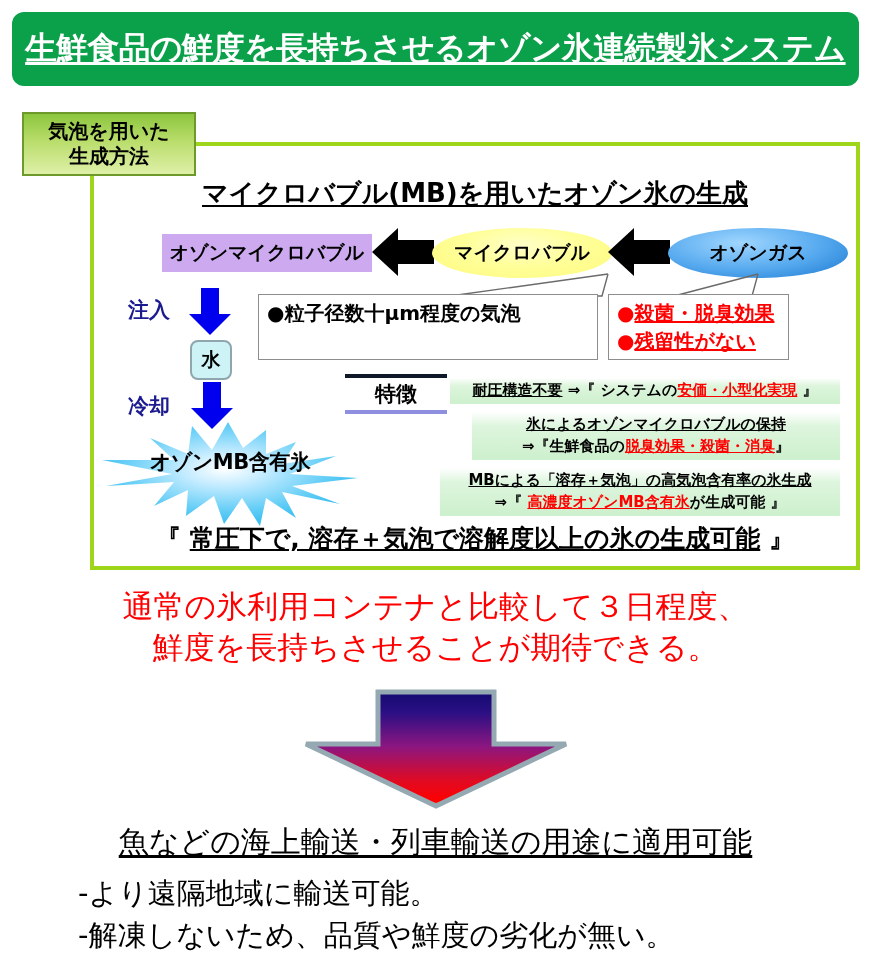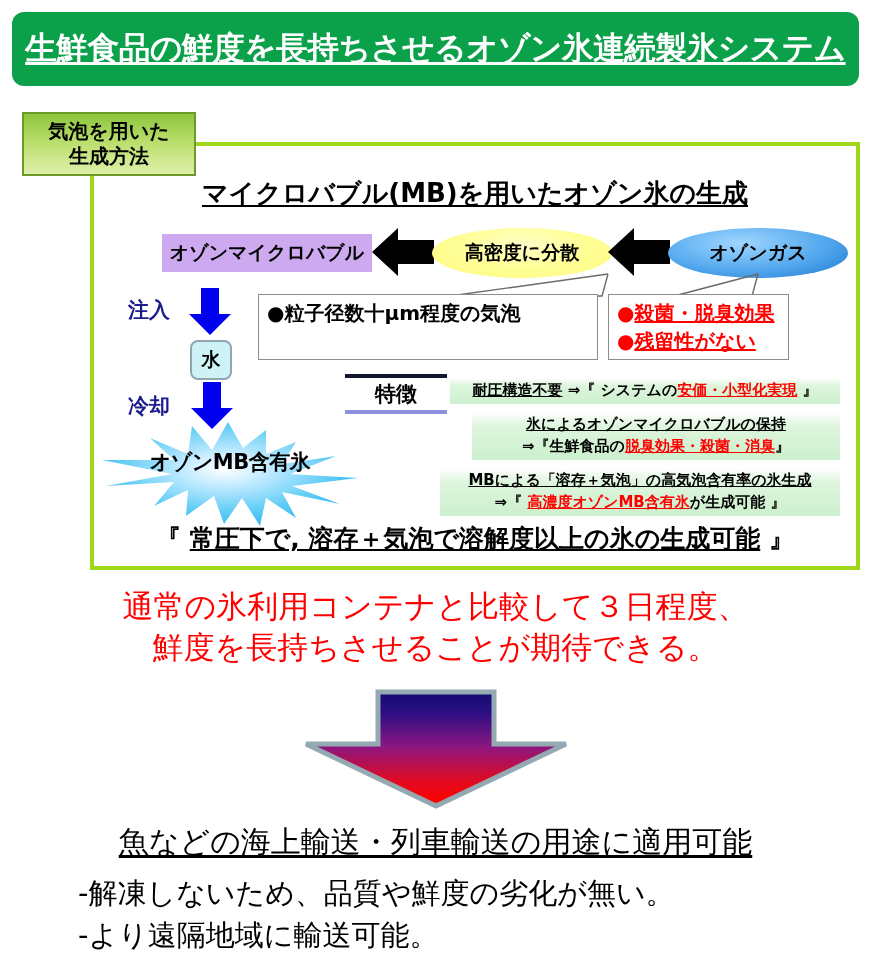--- a/index.html
+++ b/index.html
@@ -356,21 +356,21 @@
 
 <div class="flow-purple-box">
   <span>オゾンマイクロバブル</span>
 </div>
 
 <svg id="black-arrow-1" class="black-arrow-left" viewBox="0 0 62 52">
   <polygon points="0,26 26,2 26,14 62,14 62,38 26,38 26,50" fill="#000000"></polygon>
 </svg>
 
 <div class="flow-yellow-ellipse">
-  <span>高密度に分散</span>
+  <span>マイクロバブル</span>
 </div>
 
 <svg id="black-arrow-2" class="black-arrow-left" viewBox="0 0 62 52">
   <polygon points="0,26 26,2 26,14 62,14 62,38 26,38 26,50" fill="#000000"></polygon>
 </svg>
 
 <div class="flow-blue-ellipse">
   <span>オゾンガス</span>
 </div>
 
@@ -456,15 +456,15 @@
       <stop offset="78%" stop-color="#e00a22"></stop>
       <stop offset="96%" stop-color="#ff0000"></stop>
       <stop offset="100%" stop-color="#ff7a00"></stop>
     </linearGradient>
   </defs>
   <polygon points="78,4 194,4 194,56 266,56 136,118 6,56 78,56" fill="url(#bigArrowGrad)" stroke="#94a9b2" stroke-width="5"></polygon>
 </svg>
 
 <div id="bottom-heading">魚などの海上輸送・列車輸送の用途に適用可能</div>
 <div id="bottom-list">
+  <div>-より遠隔地域に輸送可能。</div>
   <div>-解凍しないため、品質や鮮度の劣化が無い。</div>
-  <div>-より遠隔地域に輸送可能。</div>
 </div>
 
 </body></html>

